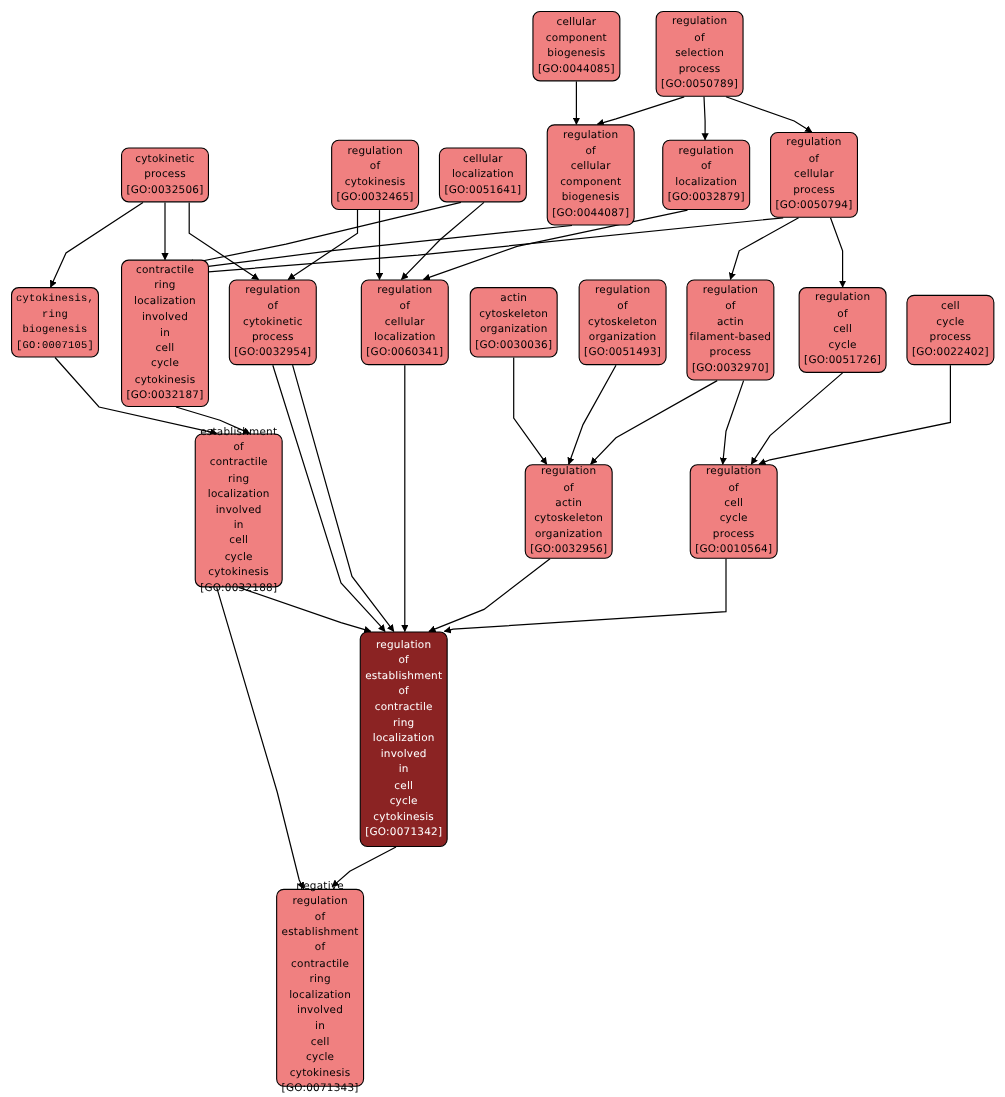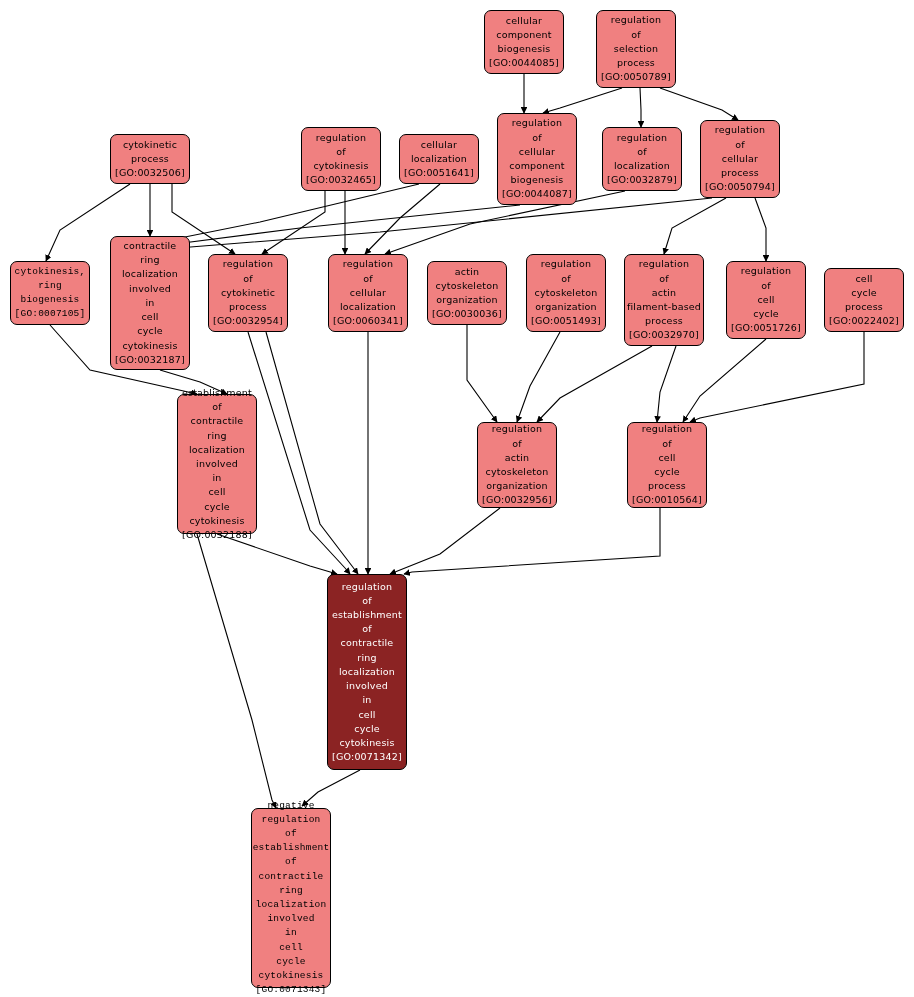--- a/index.html
+++ b/index.html
@@ -252,21 +252,21 @@
         <span class="word">contractile</span>
         <span class="word">ring</span>
         <span class="word">localization</span>
         <span class="word">involved</span>
         <span class="word">in</span>
         <span class="word">cell</span>
         <span class="word">cycle</span>
         <span class="word">cytokinesis</span>
         <span class="word">[GO:0071342]</span>
       </div>
-      <div class="node term" title="negative regulation of establishment of contractile ring localization involved in cell cycle cytokinesis [GO:0071343]" style="left: 251px; top: 808px; width: 80px; height: 180px; font-family: Liberation Mono, monospace;">
+      <div class="node term" title="negative regulation of establishment of contractile ring localization involved in cell cycle cytokinesis [GO:0071343]" style="left: 251px; top: 808px; width: 80px; height: 180px;">
         <span class="word">negative</span>
         <span class="word">regulation</span>
         <span class="word">of</span>
         <span class="word">establishment</span>
         <span class="word">of</span>
         <span class="word">contractile</span>
         <span class="word">ring</span>
         <span class="word">localization</span>
         <span class="word">involved</span>
         <span class="word">in</span>

